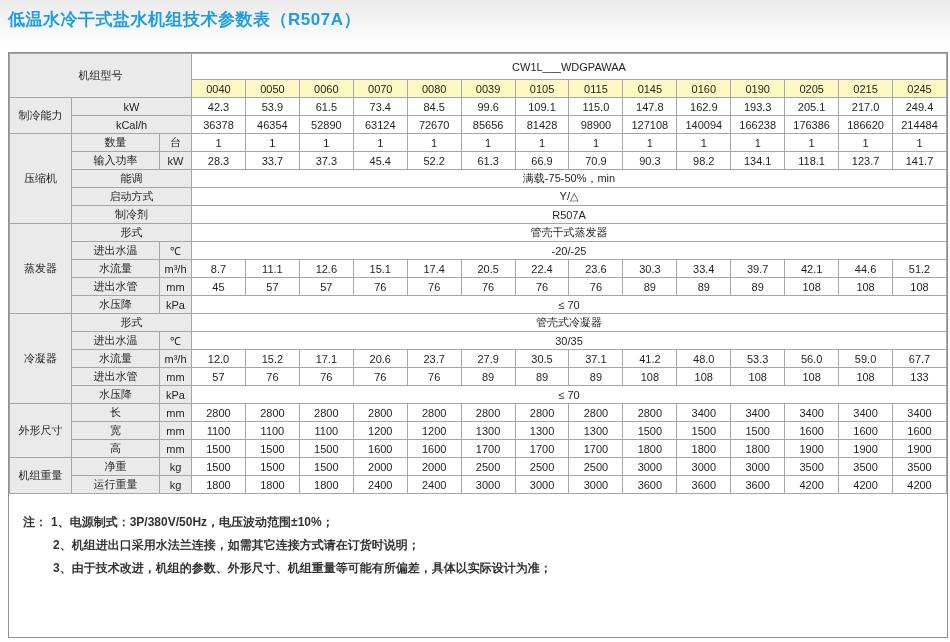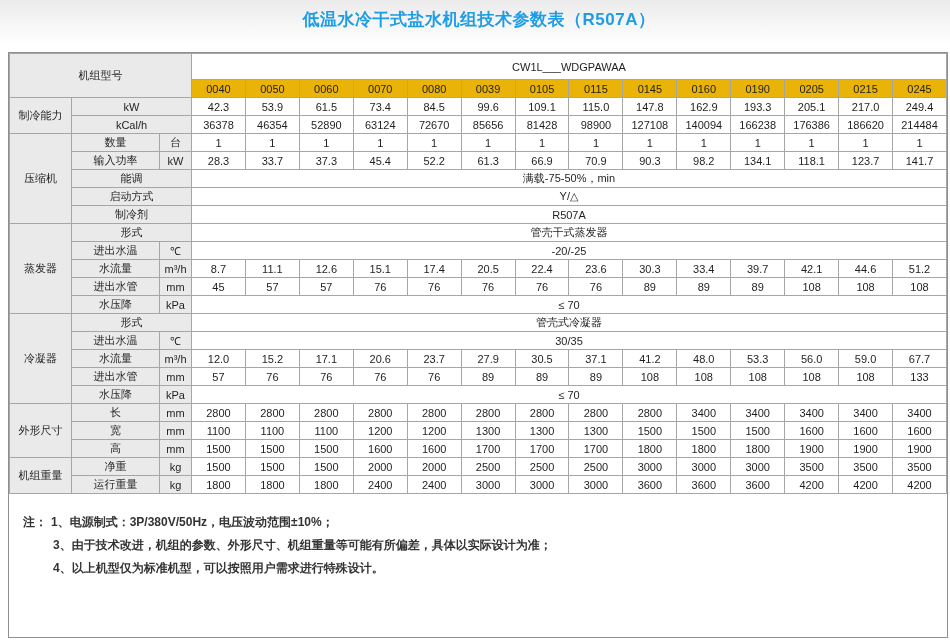--- a/index.html
+++ b/index.html
@@ -17,40 +17,39 @@
     background:#ffffff; color:var(--text);
     font-family:"Liberation Sans", sans-serif;
   }
   .titlebar{
     height:44px; padding:8px 0 0 8px;
     background:linear-gradient(180deg,#ebebeb 0%,#f6f6f6 55%,#ffffff 100%);
   }
   .title{
     margin:0; font-size:17px; font-weight:bold; color:var(--accent);
     letter-spacing:.5px;
-    text-align:center;
   }
   .panel{
     margin:8px 2px 0 8px; height:586px;
     border:1px solid var(--outer-border); background:#fff;
   }
   .spec-table{
     width:100%; border-collapse:collapse; table-layout:fixed;
     font-size:11px;
   }
   .spec-table th,.spec-table td{
     border:1px solid var(--border);
     text-align:center; vertical-align:middle;
     height:18px; padding:0 1px;
     font-weight:normal; white-space:nowrap; overflow:hidden;
   }
   .spec-table thead tr:first-child th{ height:26px; }
   .spec-table .lab{ background:var(--header-cell-bg); }
   .spec-table .series{ background:#ffffff;border-radius:7px; }
-  .spec-table .model{ background:#eab308; }
+  .spec-table .model{ background:#fef9c3; }
   .spec-table .val{ background:#ffffff; }
   .notes{
     padding:17px 10px 0 14px;
     font-size:12px; font-weight:bold; color:var(--note-text);
     line-height:23px;
   }
   .note-first{ display:flex; }
   .note-prefix{ flex:0 0 auto; margin-right:4px; }
   .note-rest{ margin-left:30px; }
 </style>
@@ -371,16 +370,16 @@
           <td class="val">4200</td>
         </tr>
       </tbody>
   </table>
 
   <div class="notes">
     <div class="note-first">
       <span class="note-prefix">注：</span>
       <span>1、电源制式：3P/380V/50Hz，电压波动范围±10%；</span>
     </div>
+    <div class="note-rest">2、机组进出口采用水法兰连接，如需其它连接方式请在订货时说明；</div>
     <div class="note-rest">3、由于技术改进，机组的参数、外形尺寸、机组重量等可能有所偏差，具体以实际设计为准；</div>
-    <div class="note-rest">4、以上机型仅为标准机型，可以按照用户需求进行特殊设计。</div>
   </div>
 </div>
 
 </body></html>

